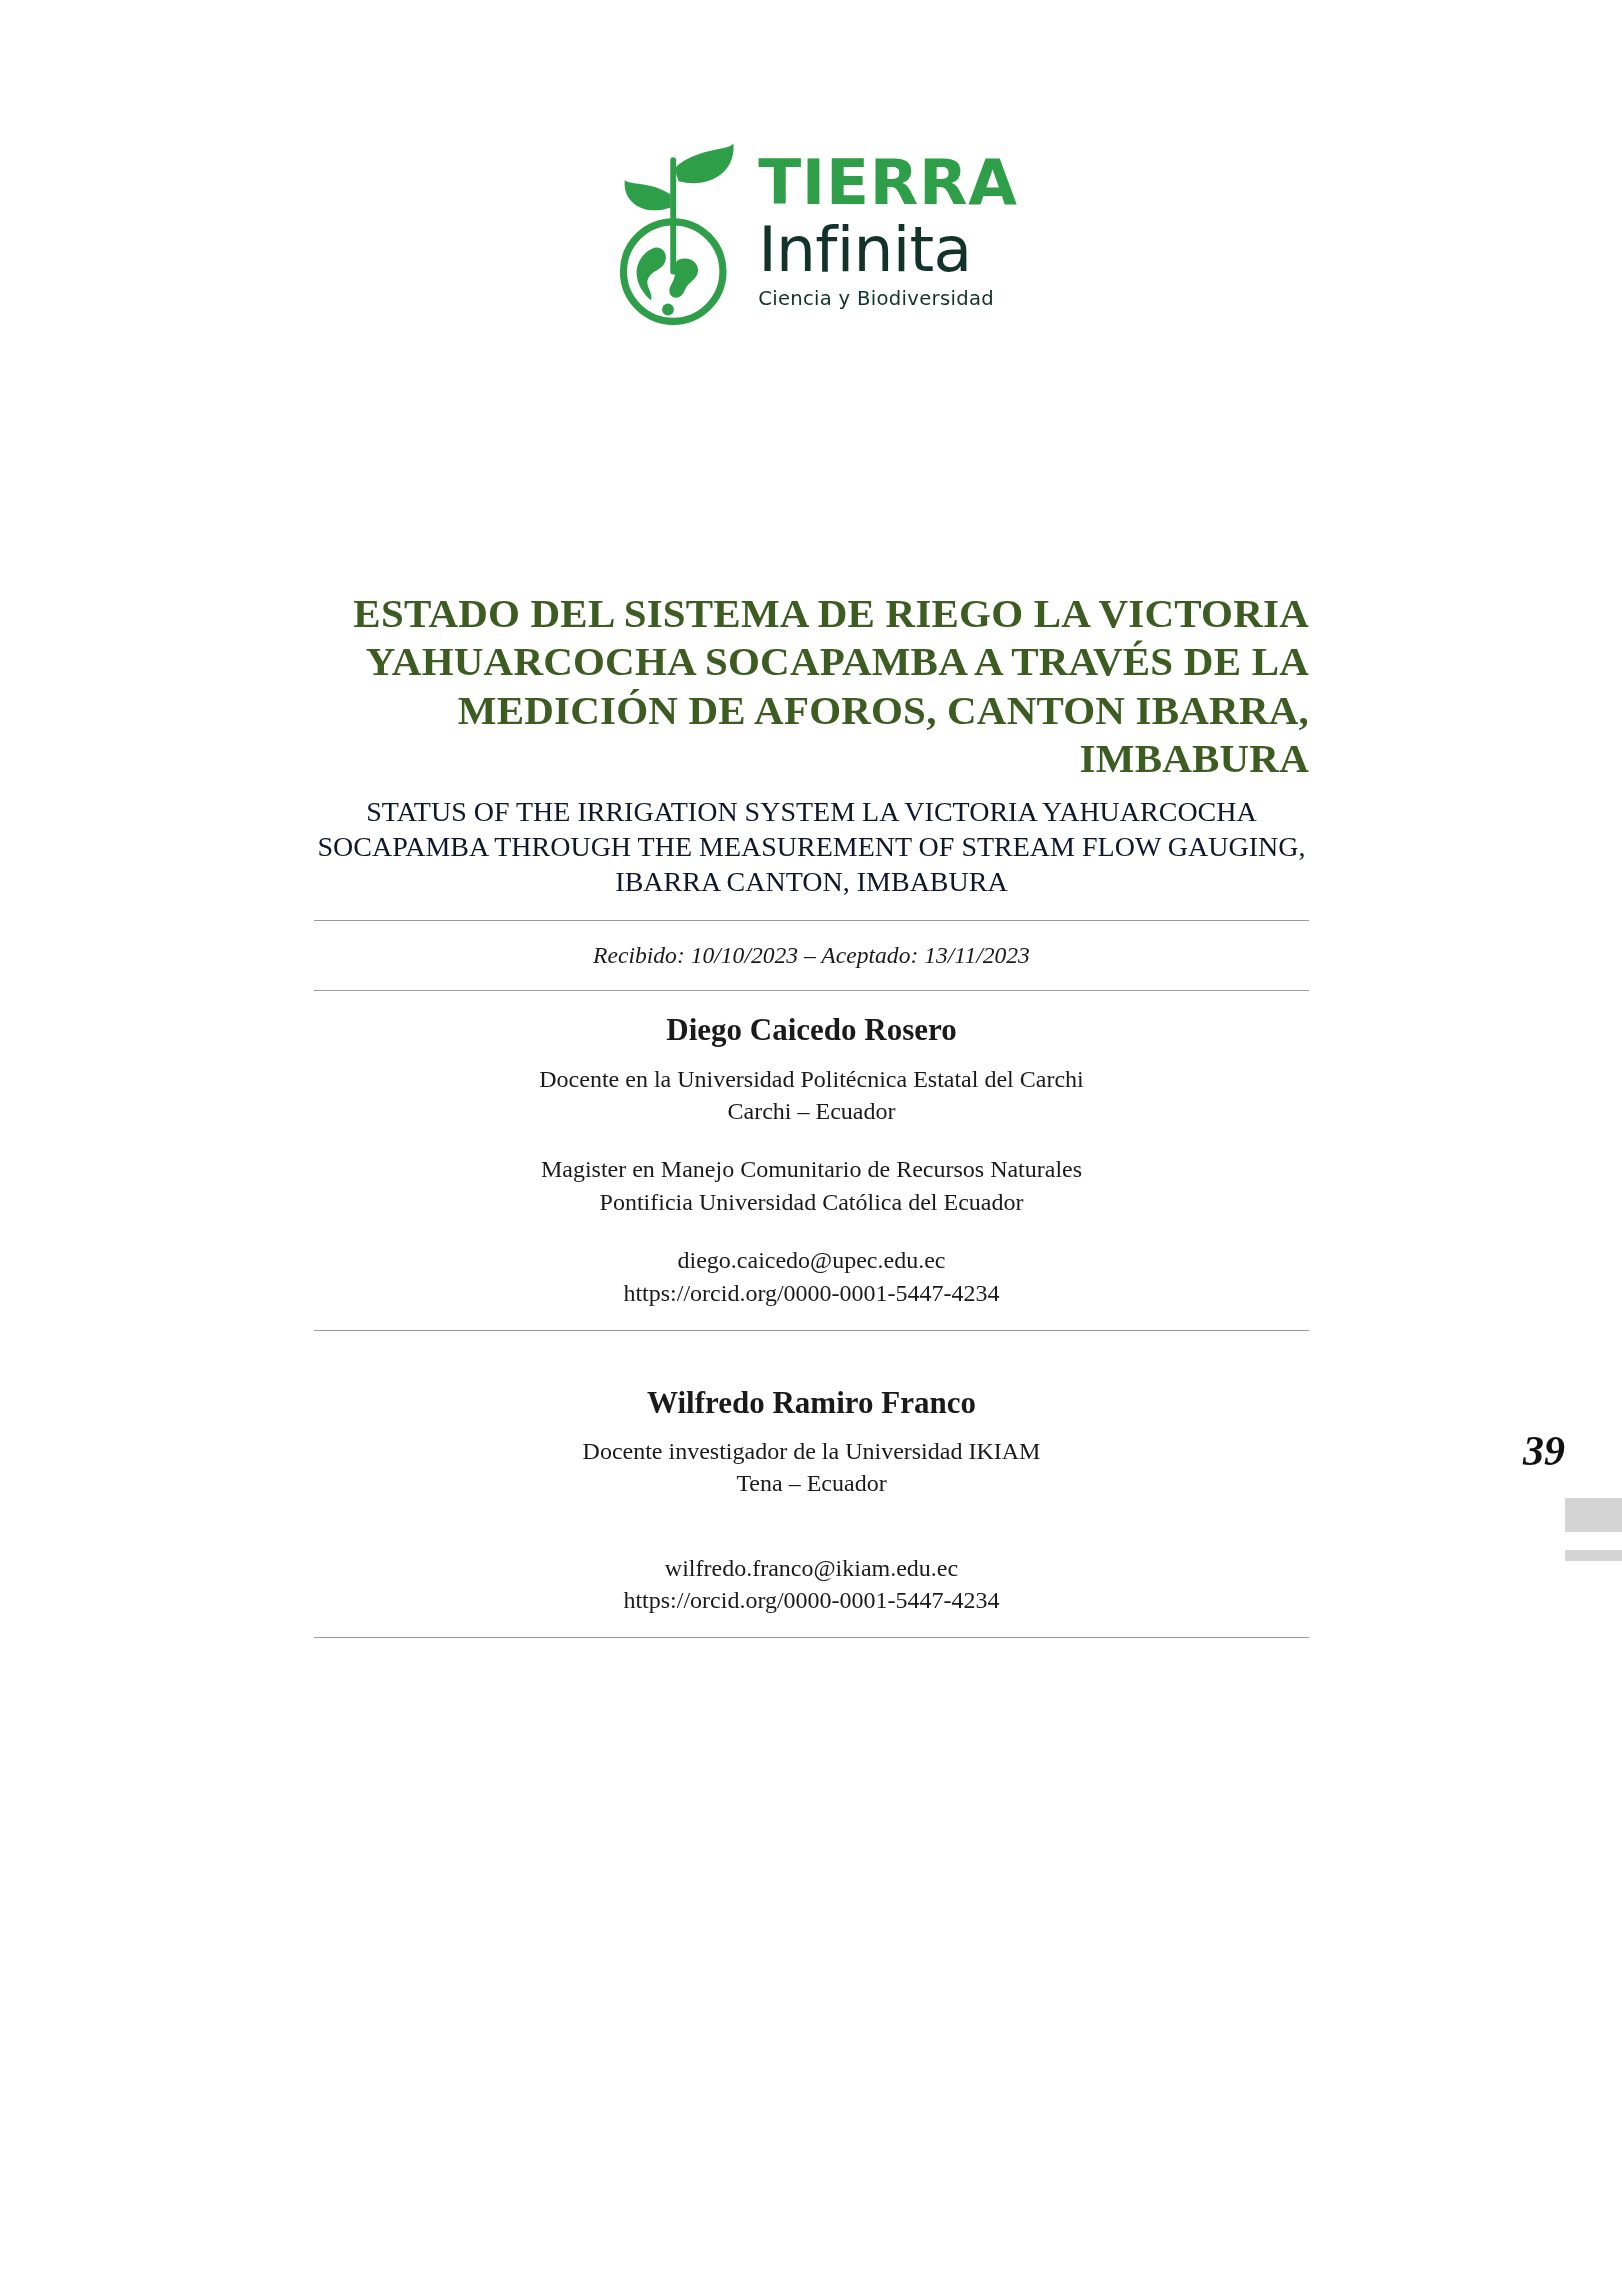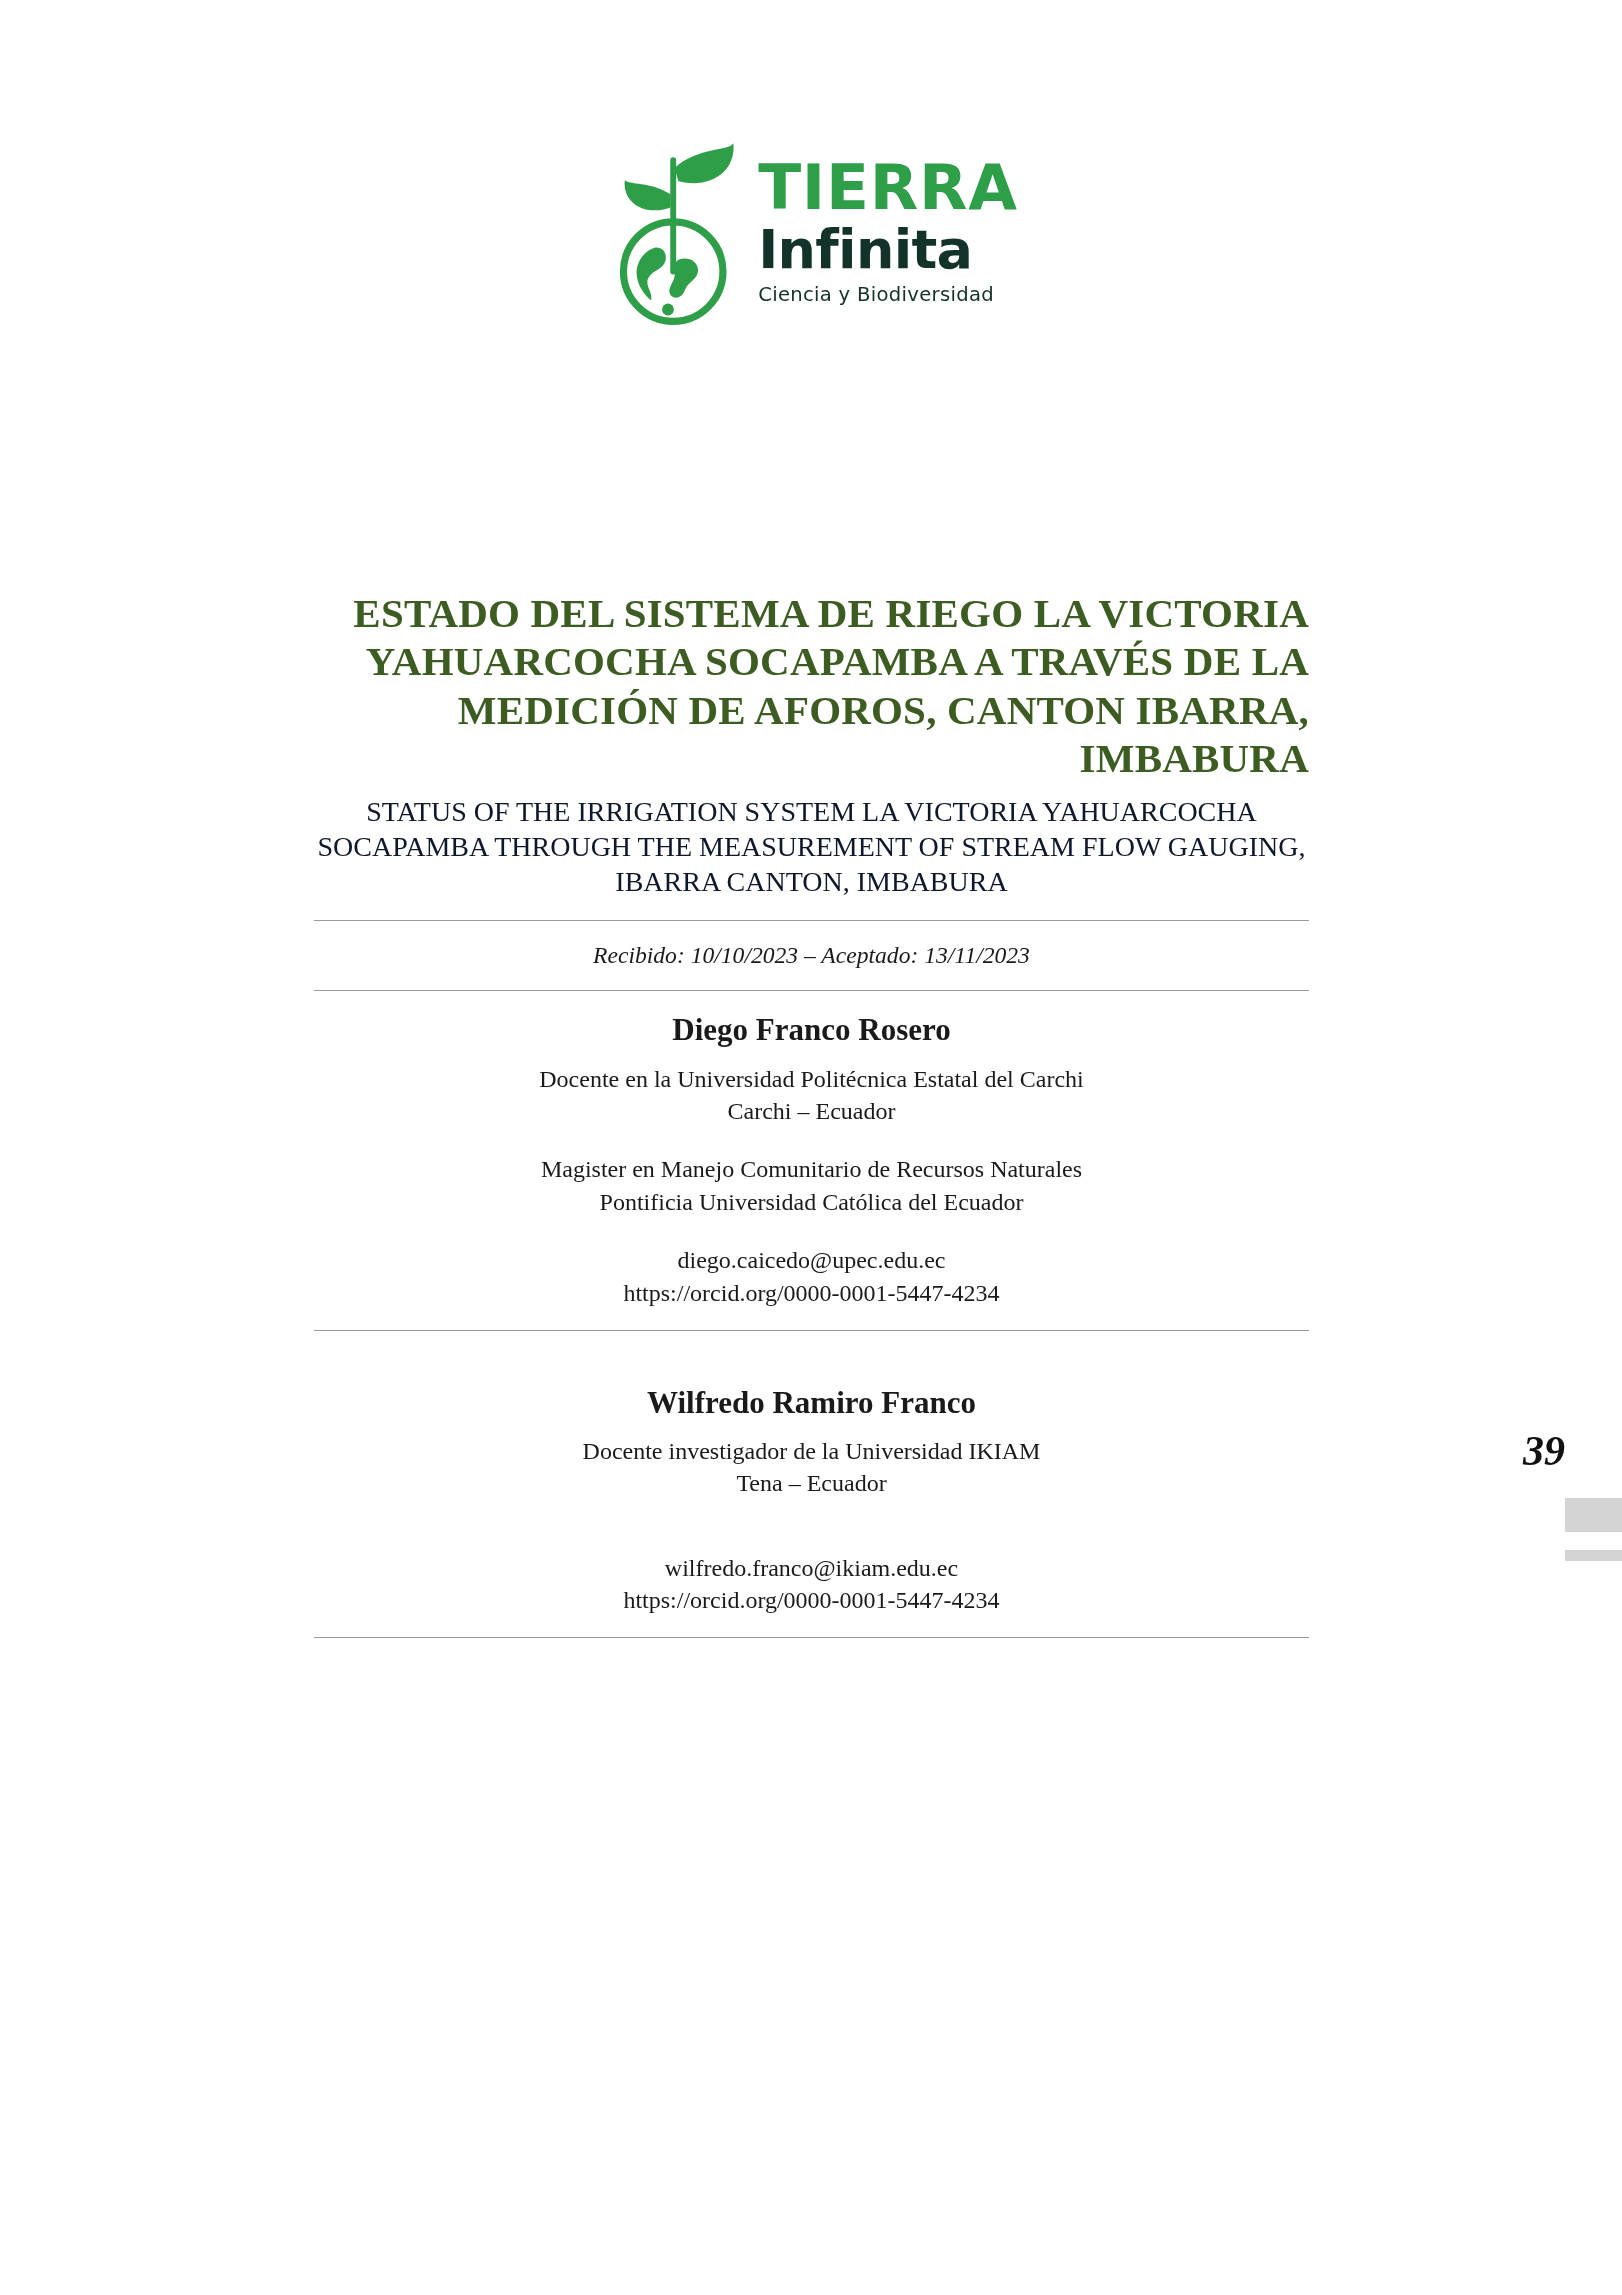--- a/index.html
+++ b/index.html
@@ -40,25 +40,24 @@
   }
   .logo-word-1 {
     font-family: "DejaVu Sans", sans-serif;
     font-weight: bold;
     font-size: 63px;
     letter-spacing: 0.7px;
     color: #2e9e49;
   }
   .logo-word-2 {
     font-family: "DejaVu Sans", sans-serif;
-    font-size: 54px;
+    font-size: 63px;
     color: #13332a;
     margin-top: 3.9px;
     letter-spacing: -0.7px;
-    font-weight: bold;
   }
   .logo-tagline {
     font-family: "DejaVu Sans", sans-serif;
     font-size: 19.6px;
     color: #13332a;
     margin-top: 7.9px;
     letter-spacing: 0.3px;
   }
 
   
@@ -183,21 +182,21 @@
 
   <p class="title-en">STATUS OF THE IRRIGATION SYSTEM LA VICTORIA YAHUARCOCHA SOCAPAMBA THROUGH THE MEASUREMENT OF STREAM FLOW GAUGING, IBARRA CANTON, IMBABURA</p>
 
   <hr class="rule">
 
   <p class="dates">Recibido: 10/10/2023 – Aceptado: 13/11/2023</p>
 
   <hr class="rule">
 
   <div class="author-group">
-    <div class="author-name">Diego Franco Rosero</div>
+    <div class="author-name">Diego Caicedo Rosero</div>
     <p class="author-line">Docente en la Universidad Politécnica Estatal del Carchi</p>
     <p class="author-line">Carchi – Ecuador</p>
     <div class="spacer-lg"></div>
     <p class="author-line">Magister en Manejo Comunitario de Recursos Naturales</p>
     <p class="author-line">Pontificia Universidad Católica del Ecuador</p>
     <div class="spacer-lg"></div>
     <p class="author-line">diego.caicedo@upec.edu.ec</p>
     <p class="author-line">https://orcid.org/0000-0001-5447-4234</p>
   </div>
 

